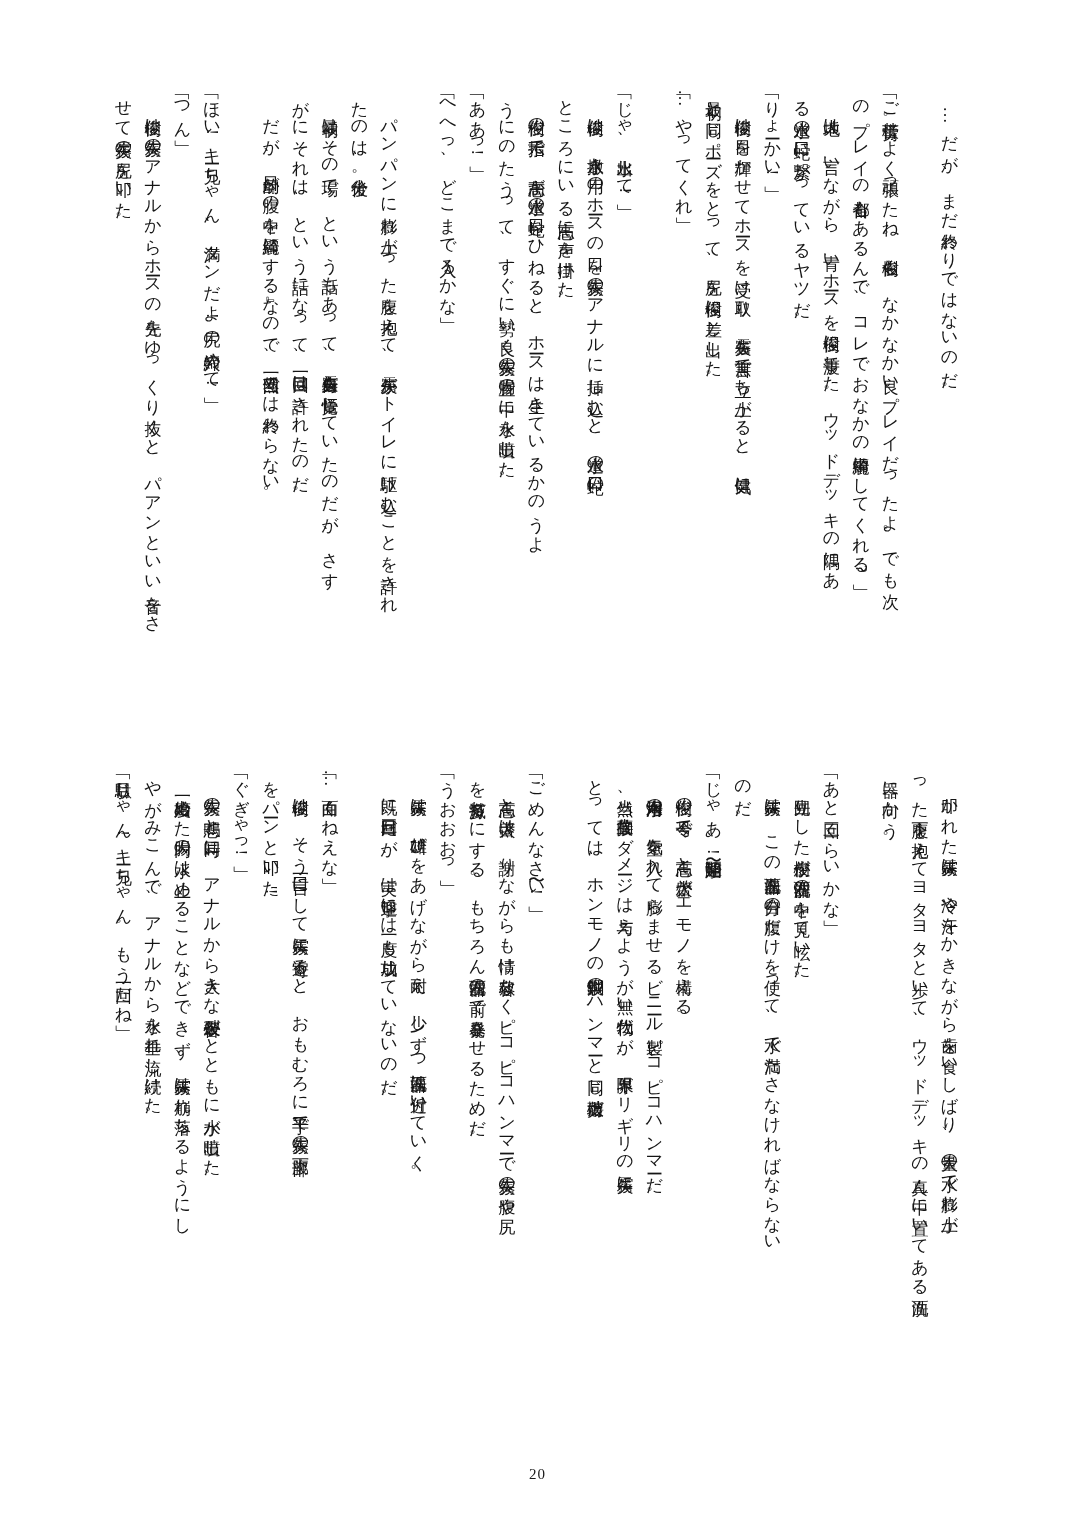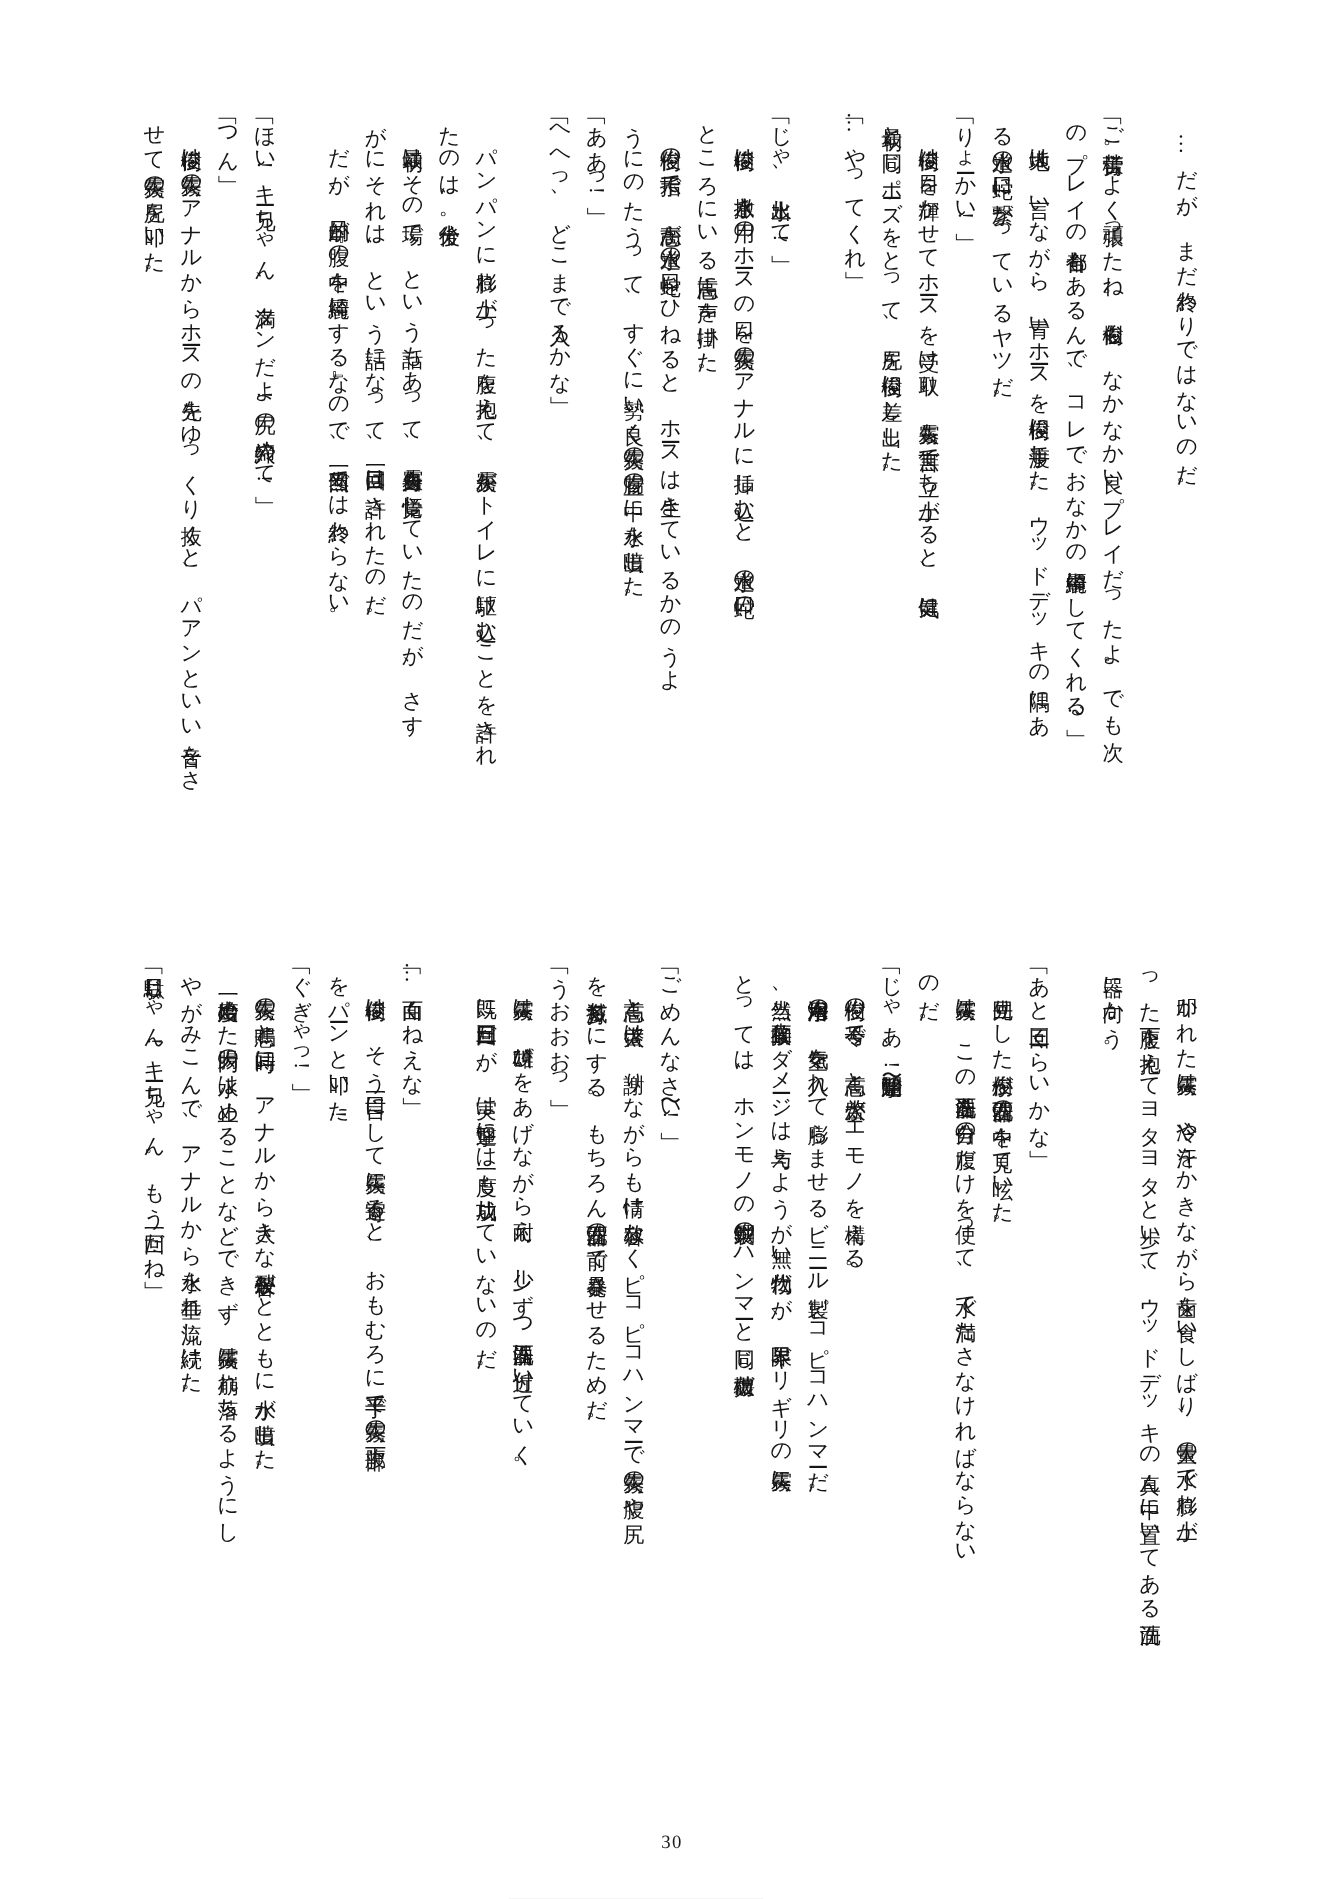--- a/index.html
+++ b/index.html
@@ -110,14 +110,14 @@
       <div class="tline">「…面白くねえな」</div>
       <div class="tline">　俊樹は、そう一言口にして霧矢に近寄ると、おもむろに平手で霧矢の下腹部</div>
       <div class="tline">をパーンと叩いた!</div>
       <div class="tline">「ぐぎゃっ!」</div>
       <div class="tline">　霧矢の悲鳴と同時に、アナルから大きな破裂音がとともに水が噴出した。</div>
       <div class="tline">　一度出始めた腸内の水は止めることなどできず、霧矢は崩れ落ちるようにし</div>
       <div class="tline">やがみこんで、アナルから水を垂れ流し続けた。</div>
       <div class="tline">「駄目じゃん!キー兄ちゃん。もう一回だね」</div>
     </div>
 
-  <div class="pagenum">30</div>
+  <div class="pagenum">20</div>
 </div>
 
 </body></html>

